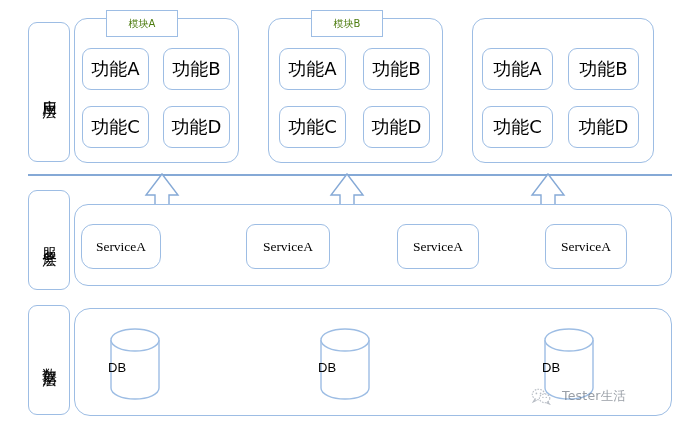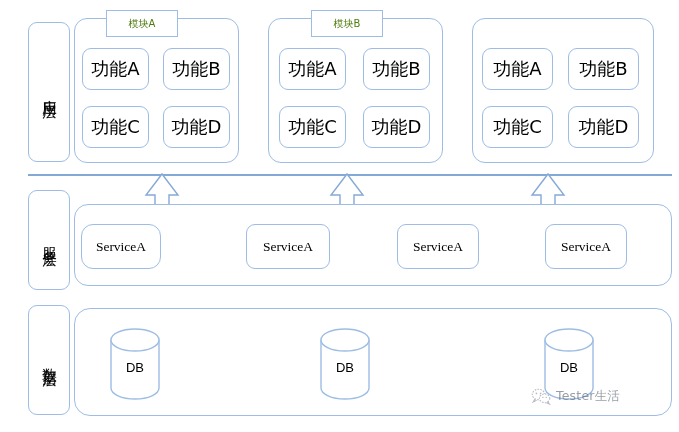--- a/index.html
+++ b/index.html
@@ -89,42 +89,41 @@
   
   .data-container { border-radius: 16px; }
 
   
   .db-cyl {
     position: absolute;
   }
   .db-cyl .label {
     position: absolute;
     width: 100%;
-    text-align: center;
     font-size: 13px;
     color: #000;
     font-family: "Liberation Sans", "DejaVu Sans", sans-serif;
   }
 
   
   .sep-line {
     position: absolute;
     background: #85A9D6;
     height: 1.5px;
   }
 
   
   .up-arrow { position: absolute; }
 
   
   .watermark {
     position: absolute;
     display: flex;
     align-items: flex-end;
-    gap: 5px;
+    gap: 11px;
     opacity: 0.62;
   }
   .watermark .wm-text {
     font-size: 12.5px;
     color: #5b6470;
     font-family: "DejaVu Sans", "Liberation Sans", sans-serif;
     letter-spacing: 0.2px;
   }
 </style>
 </head>

